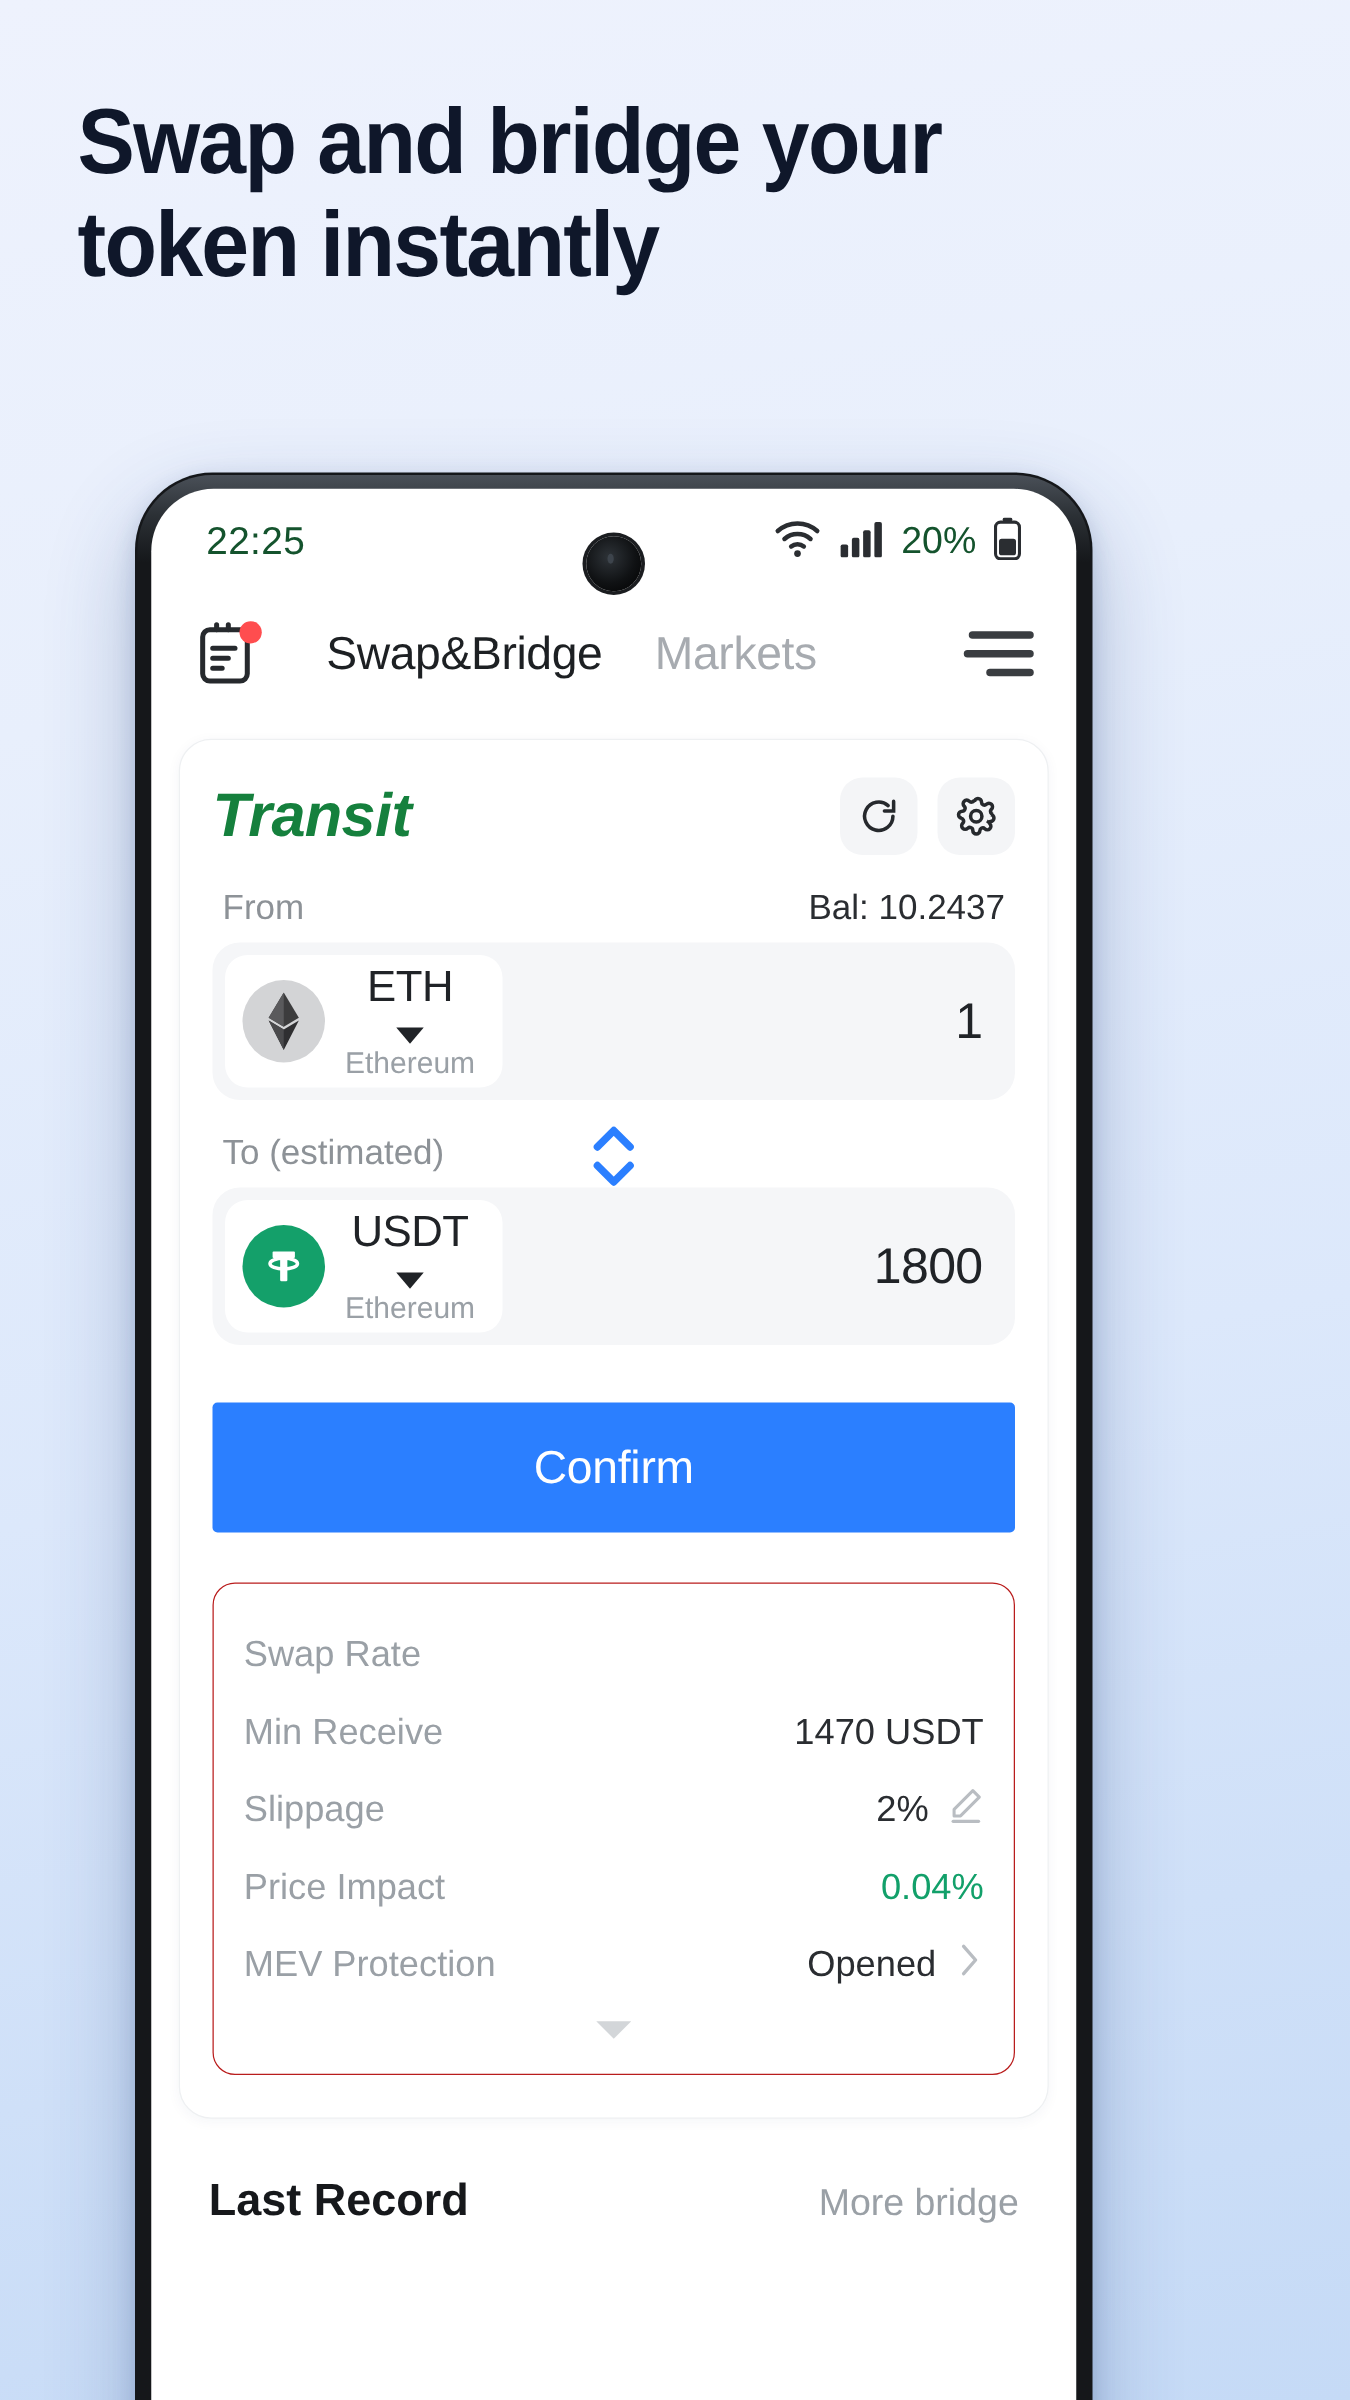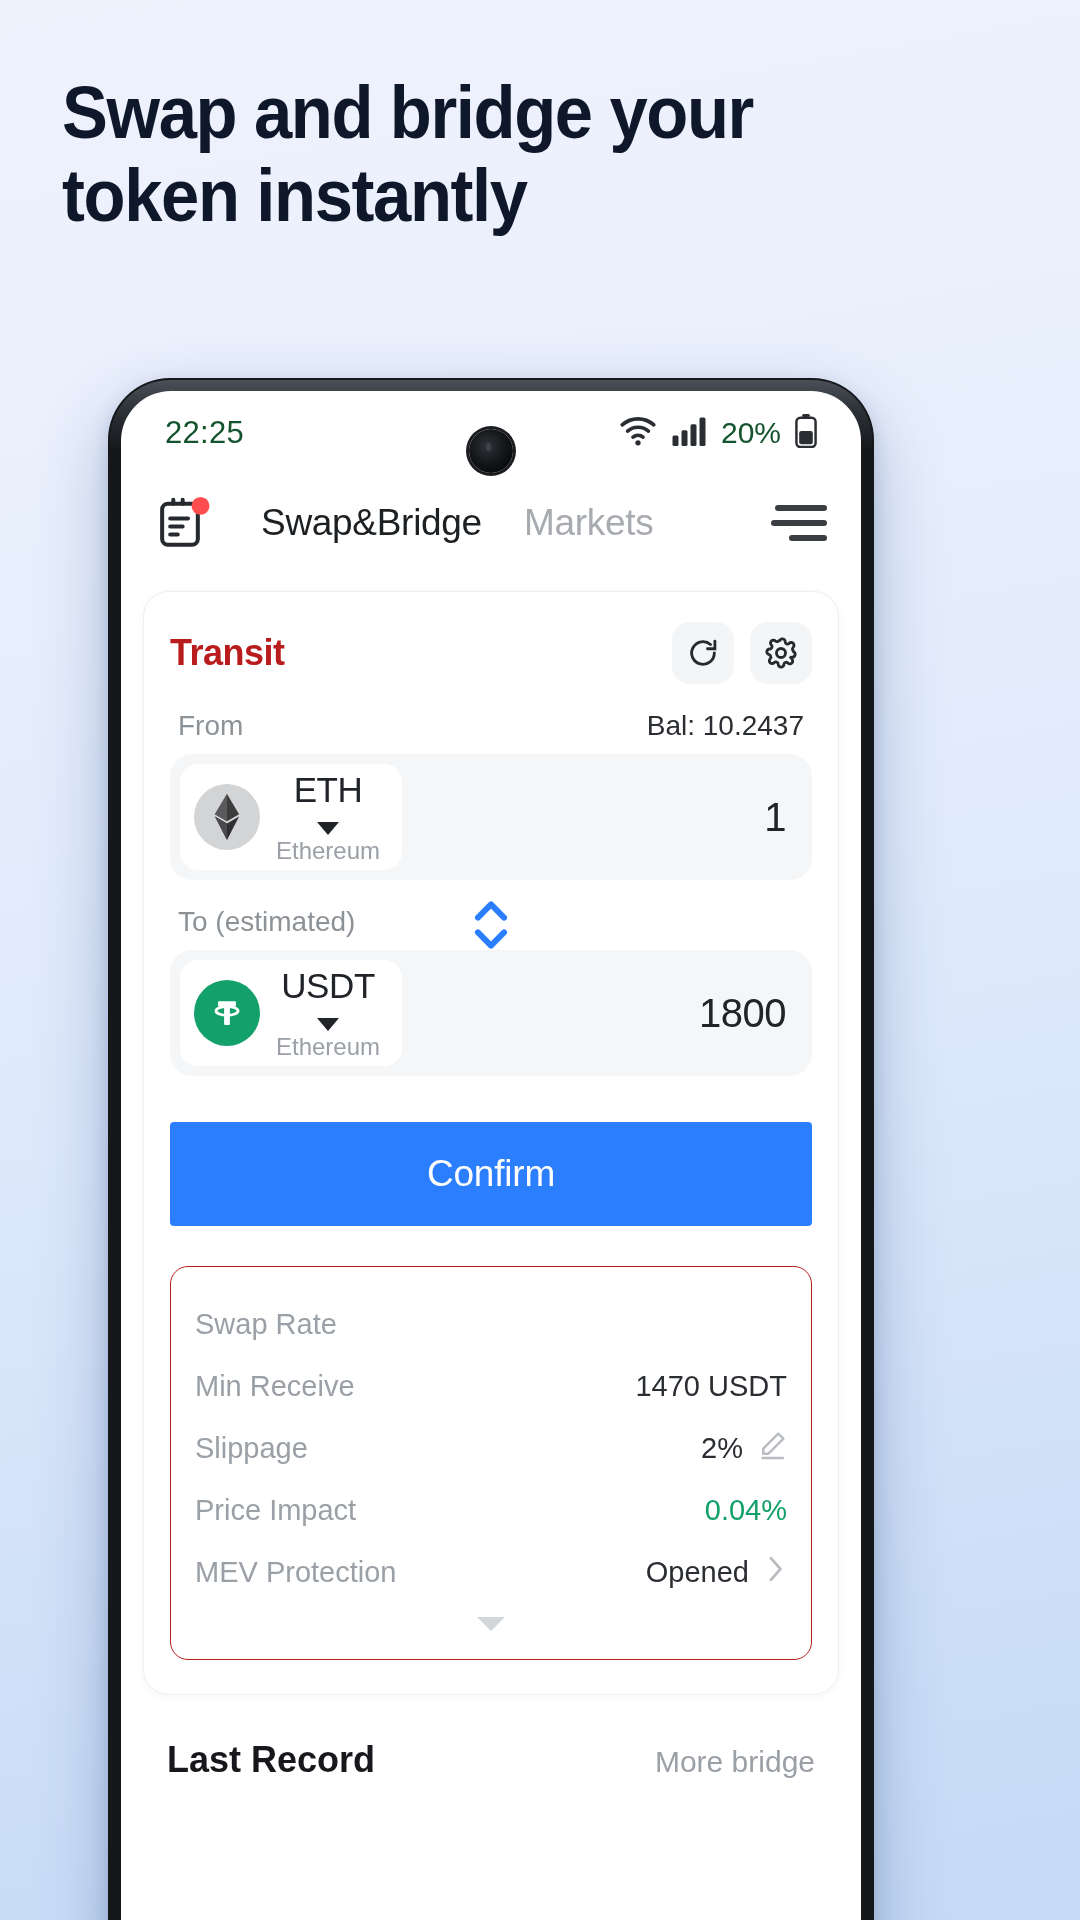--- a/index.html
+++ b/index.html
@@ -79,22 +79,22 @@
 
   
   .card{
     margin:20px 22px 0 22px; background:#fff;
     border:1px solid #eef0f2; border-radius:26px;
     box-shadow:0 2px 10px rgba(30,50,90,.045);
     padding:30px 26px 34px 26px;
   }
   .card-head{ display:flex; align-items:center; }
   .brand{
-    font-size:36px; font-weight:bold; 
-    color:#b91c1c; letter-spacing:-.5px;
+    font-size:49px; font-weight:bold; font-style:italic;
+    color:#15803d; letter-spacing:-.5px;
   }
   .head-btns{ margin-left:auto; display:flex; gap:16px; }
   .iconbtn{
     width:62px; height:62px; border-radius:18px; background:#f4f5f7;
     display:flex; align-items:center; justify-content:center;
   }
 
   .rowlabel{ display:flex; align-items:baseline; margin-top:26px; padding:0 8px; }
   .rowlabel .lbl{ font-size:28px; color:#8d9297; }
   .rowlabel .bal{ margin-left:auto; font-size:28px; color:#2a2d31; }

